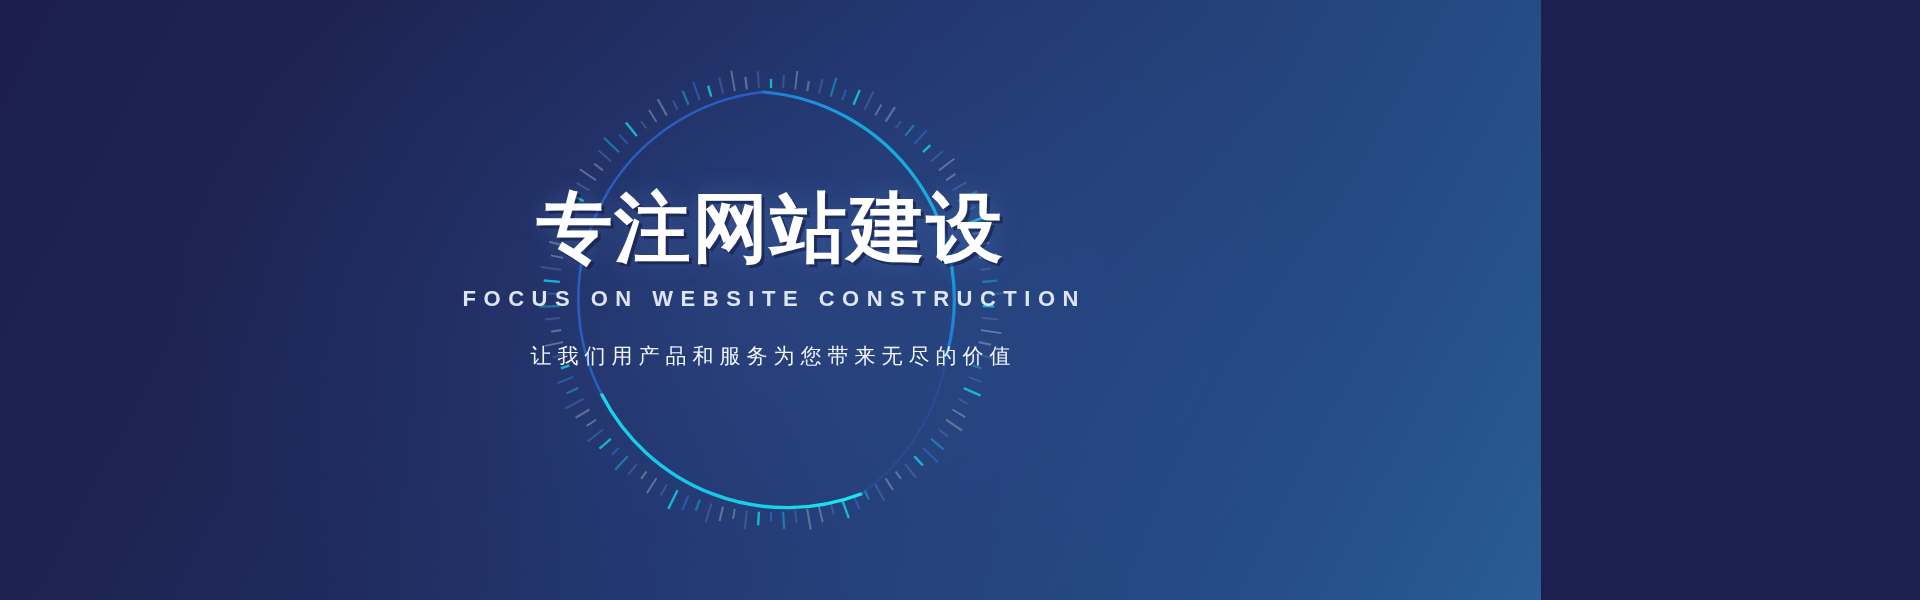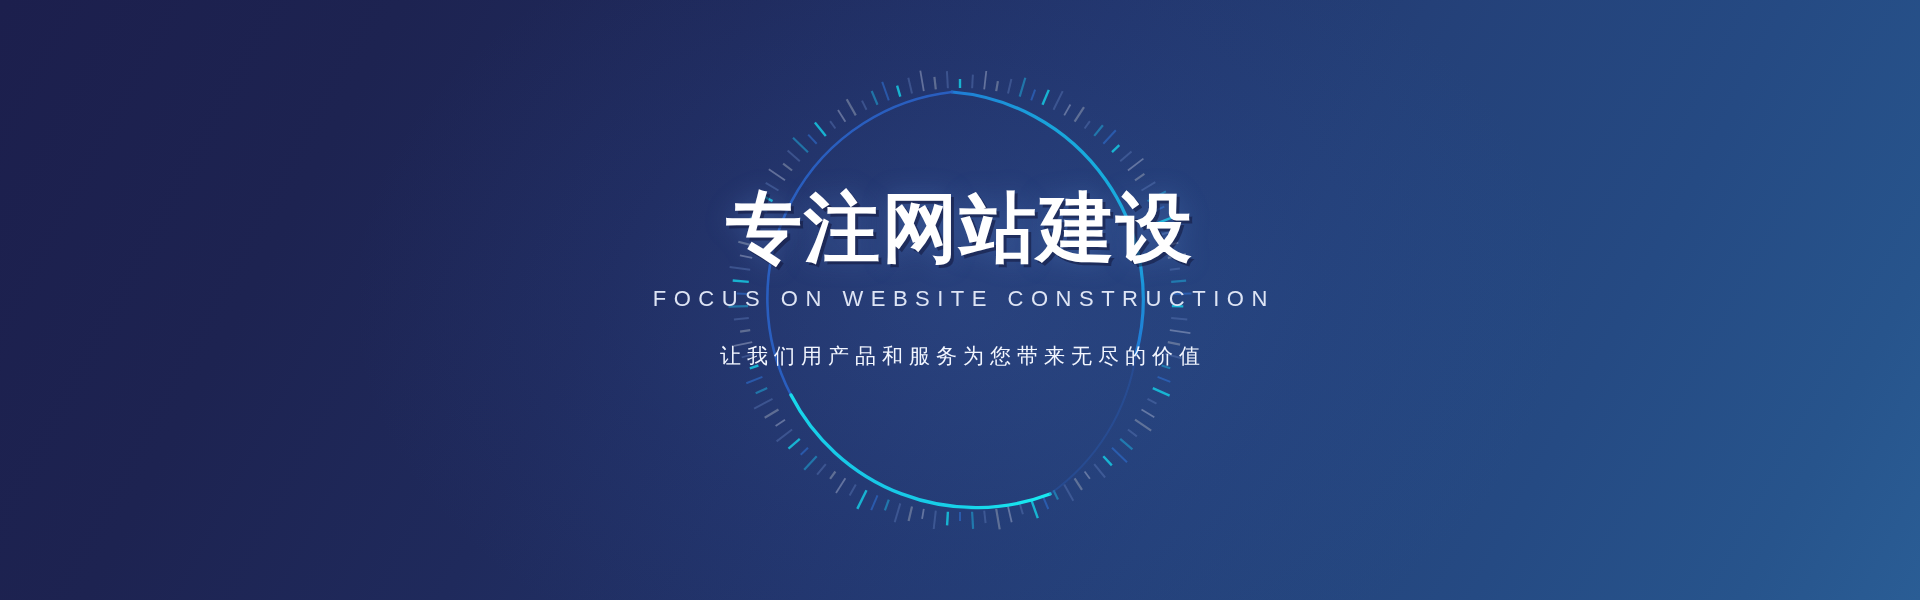--- a/index.html
+++ b/index.html
@@ -6,21 +6,21 @@
   * { margin:0; padding:0; box-sizing:border-box; }
   html, body {
     width:1920px; height:600px;
     overflow:hidden;
     background:#1b2050;
     font-family:"Liberation Sans", sans-serif;
   }
 
   #banner {
     position:relative;
-    width:1920px;
+    width:1541px;
     height:600px;
     overflow:hidden;
     background:
       linear-gradient(118deg,
         #1c1f4d 0%,
         #1d2351 18%,
         #1f2a5c 34%,
         #22356c 50%,
         #244078 64%,
         #254a83 80%,
@@ -96,21 +96,21 @@
     text-shadow:
       3px 3px 0 rgba(18,22,58,0.55),
       0 0 26px rgba(120,175,255,0.25);
     white-space:nowrap;
   }
   .subtitle {
     margin-top:16px;
     font-family:"Liberation Sans", sans-serif;
     font-size:22px;
     line-height:26px;
-    font-weight:400;
+    font-weight:700;
     color:#e8eefc;
     letter-spacing:7.5px;
     text-indent:7.5px;
     white-space:nowrap;
     opacity:0.95;
   }
   .tagline {
     margin-top:25px;
     font-family:"Liberation Sans", sans-serif;
     font-size:21px;

